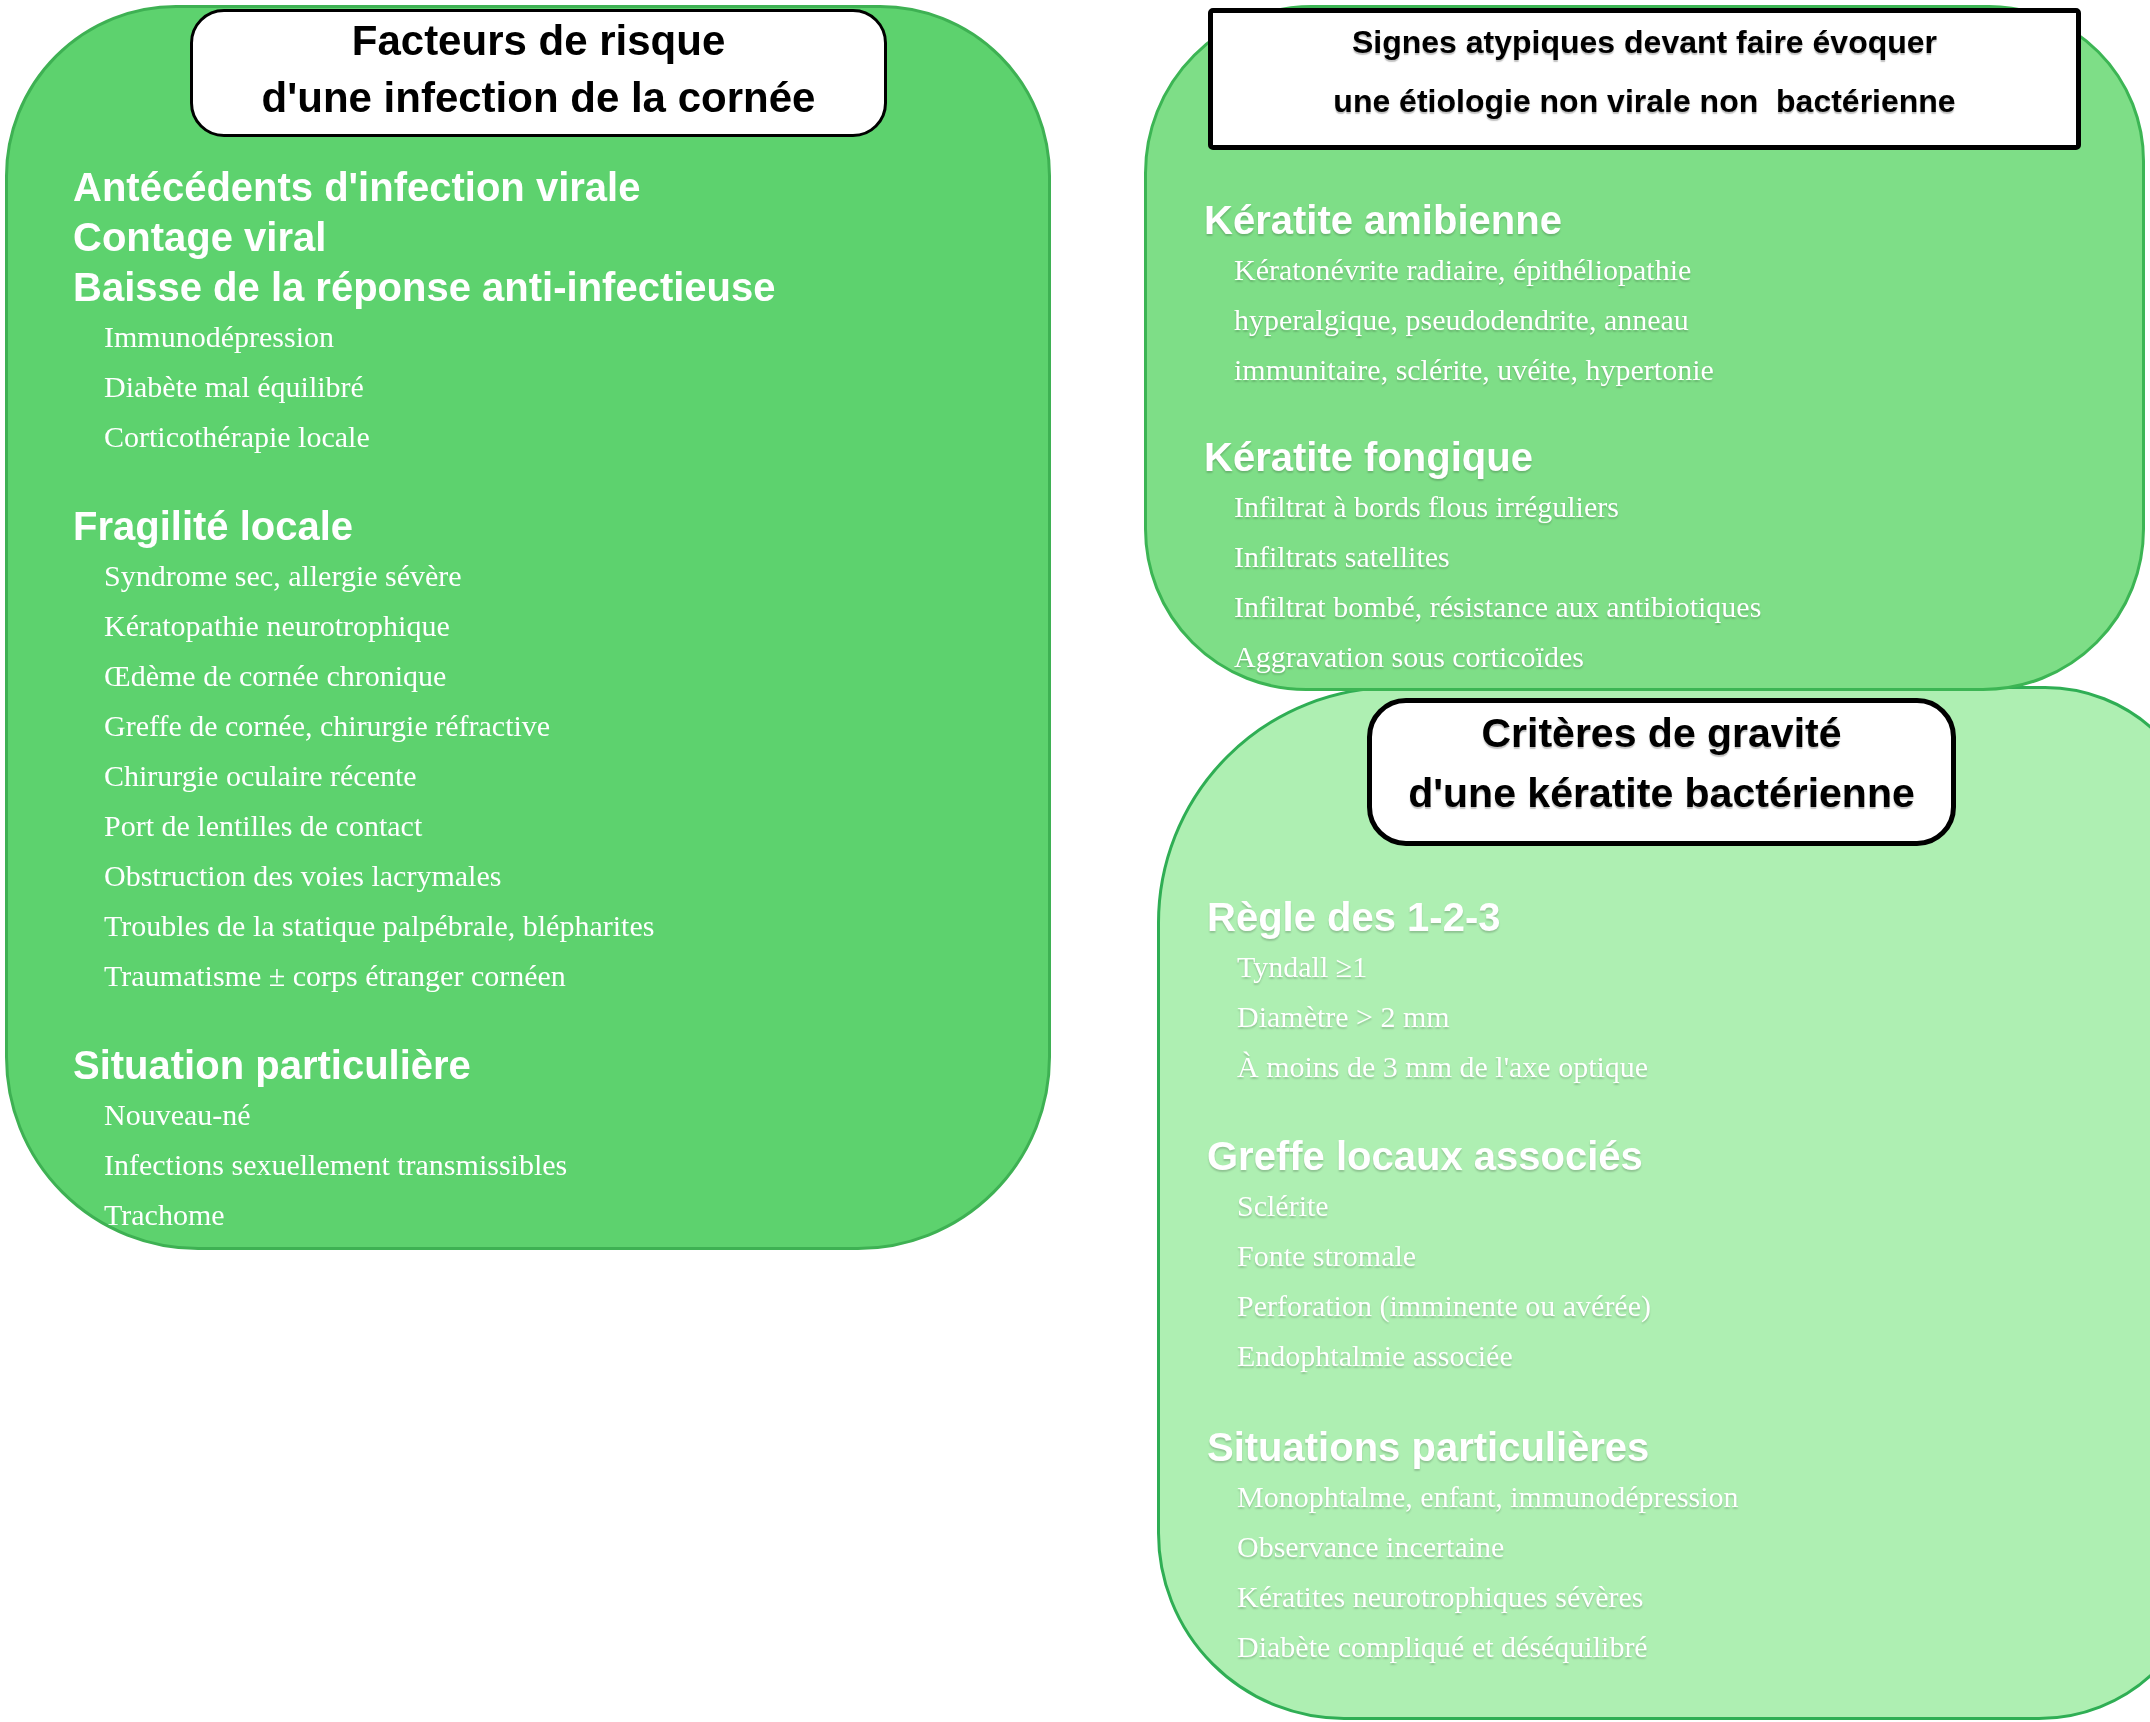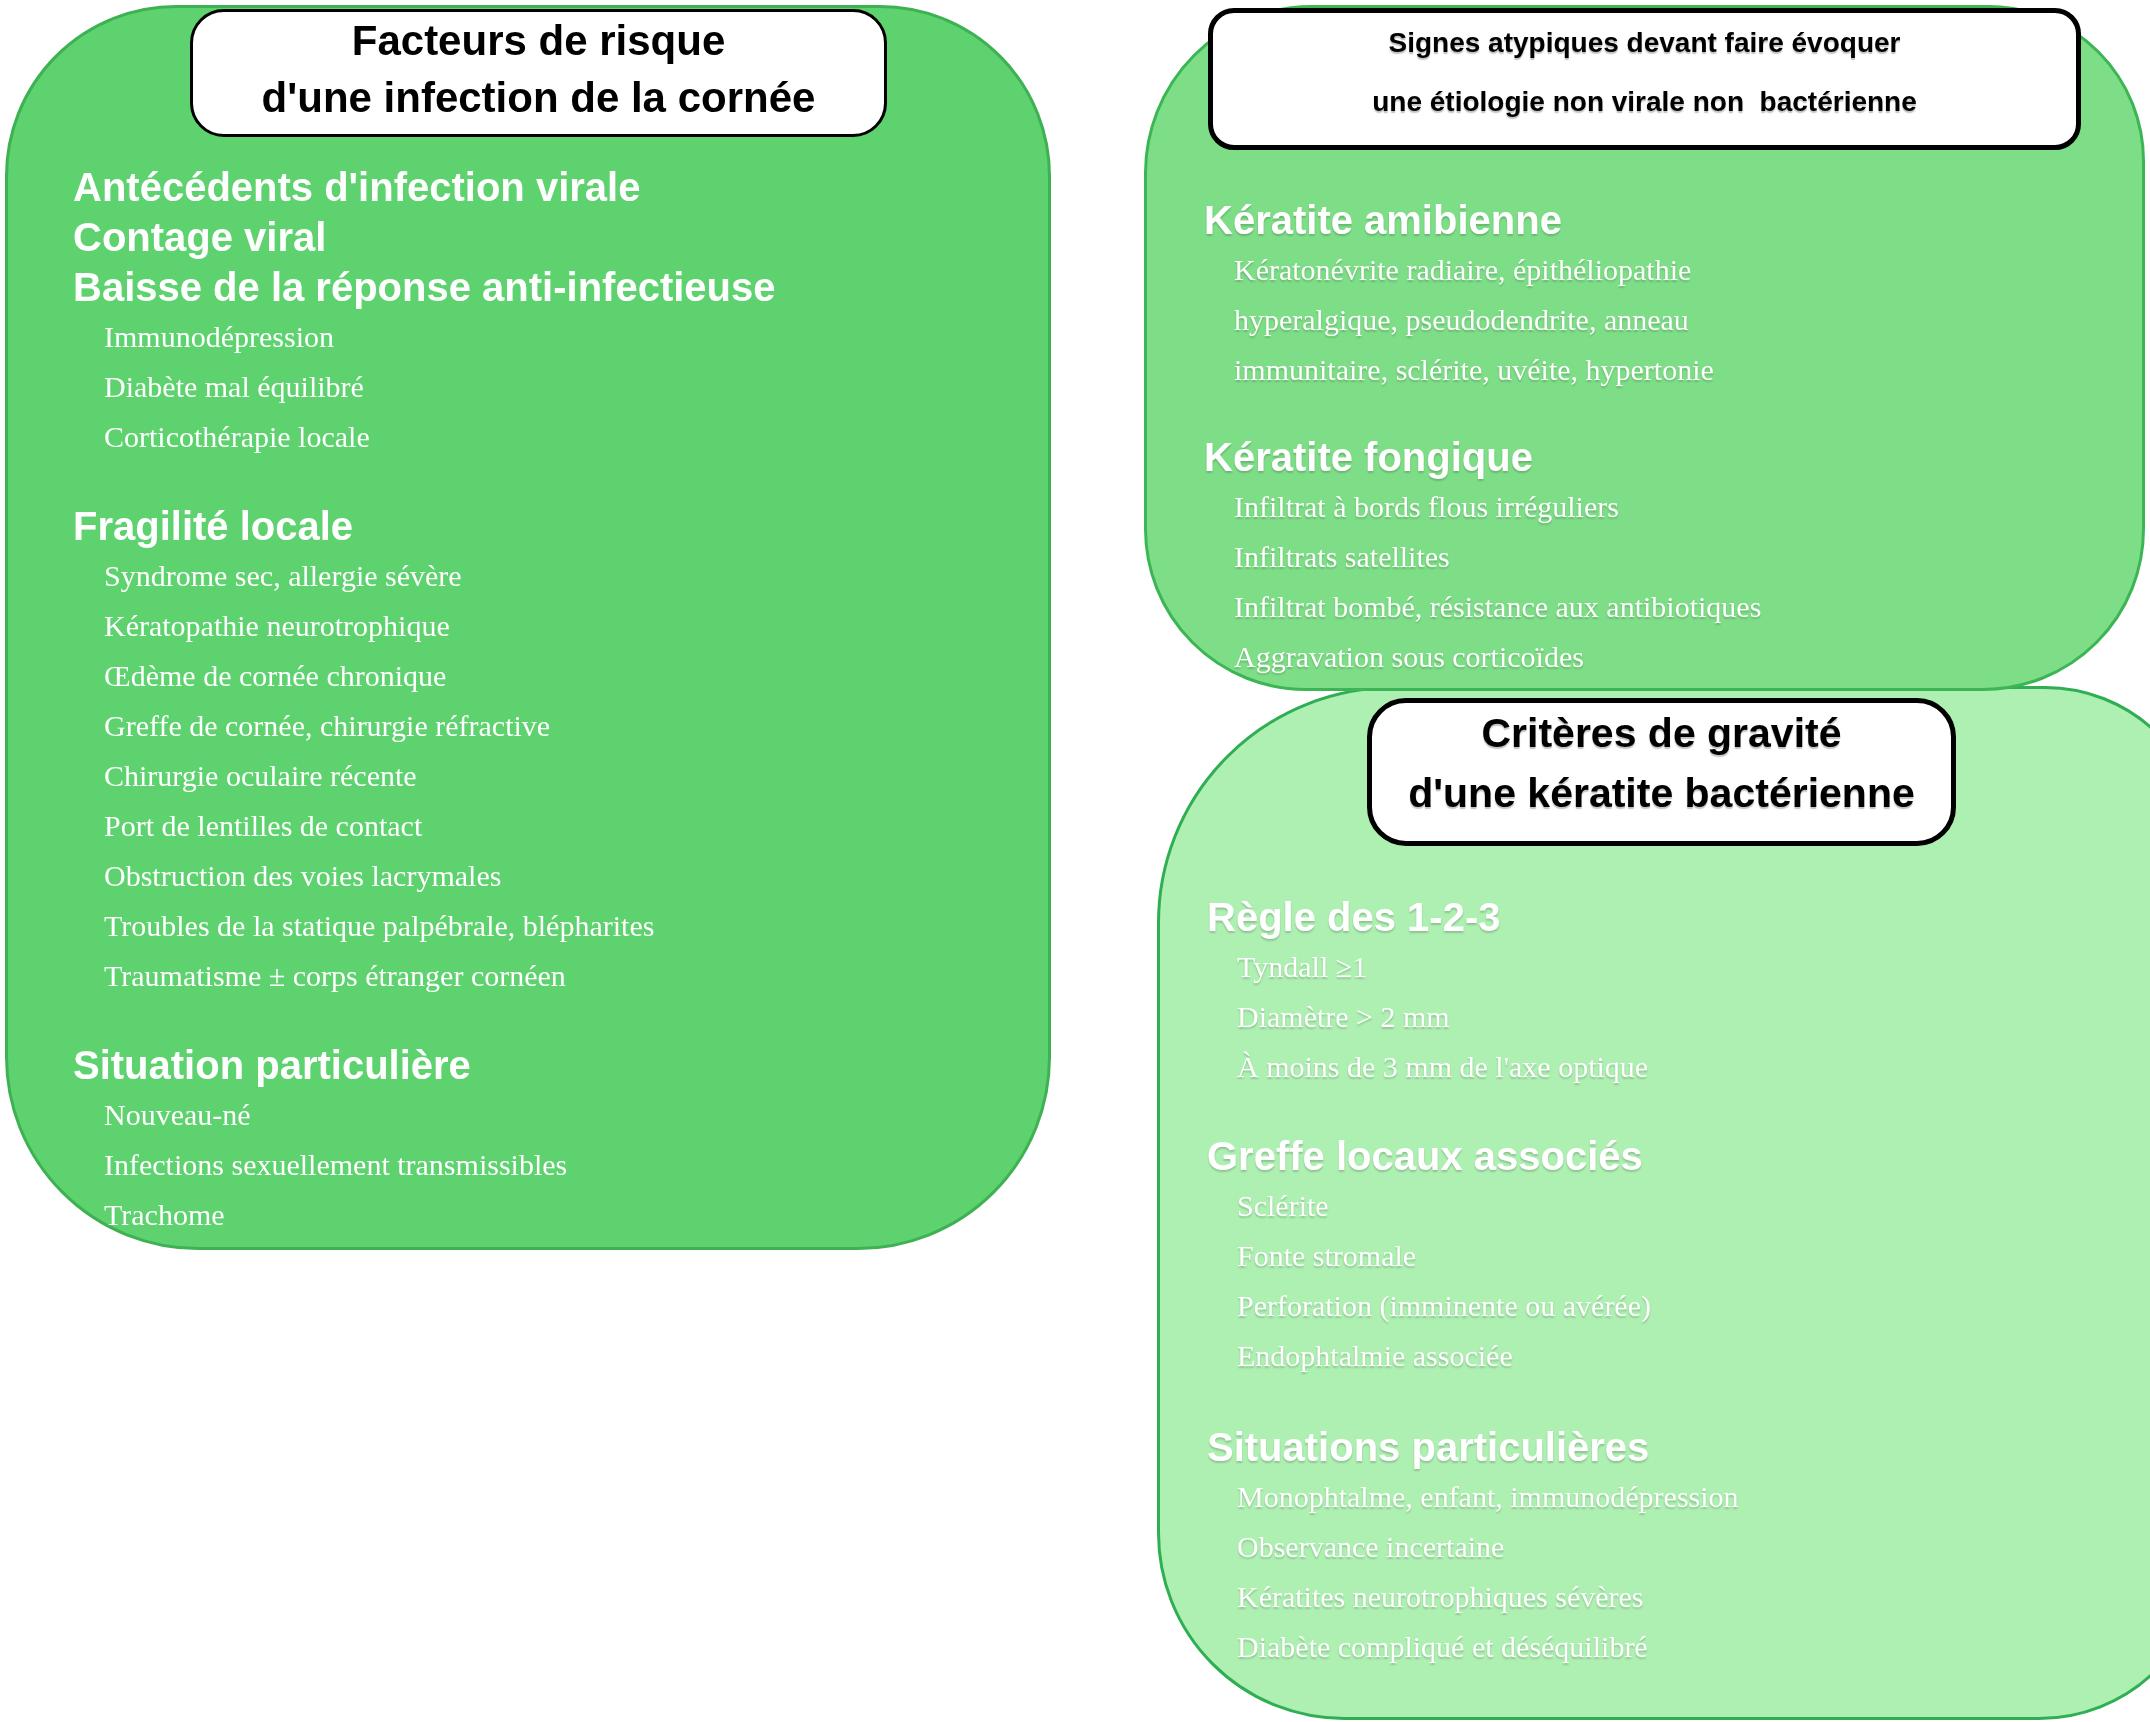--- a/index.html
+++ b/index.html
@@ -53,22 +53,22 @@
     z-index: 5;
   }
   .titlebox .tline { white-space: pre-wrap; }
 
   .titlebox-left {
     left: 182px; top: 1.2px; width: 697px; height: 128px;
     font-size: 42px; line-height: 57px;
   }
   .titlebox-tr {
     left: 61px; top: 0px; width: 873px; height: 142px;
-    border-width: 5px; border-radius: 26px;
-    font-size: 28px; line-height: 59px;
+    border-width: 5px; border-radius: 5px;
+    font-size: 32px; line-height: 59px;
     text-shadow: 0 1.9px 1.2px rgba(0,0,0,0.25);
   }
   .titlebox-br {
     left: 207px; top: 8.7px; width: 589px; height: 148px;
     border-width: 5px; border-radius: 39px;
     font-size: 41px; line-height: 60px;
     text-shadow: 0 1.9px 1.2px rgba(0,0,0,0.25);
   }
 
   .content {

